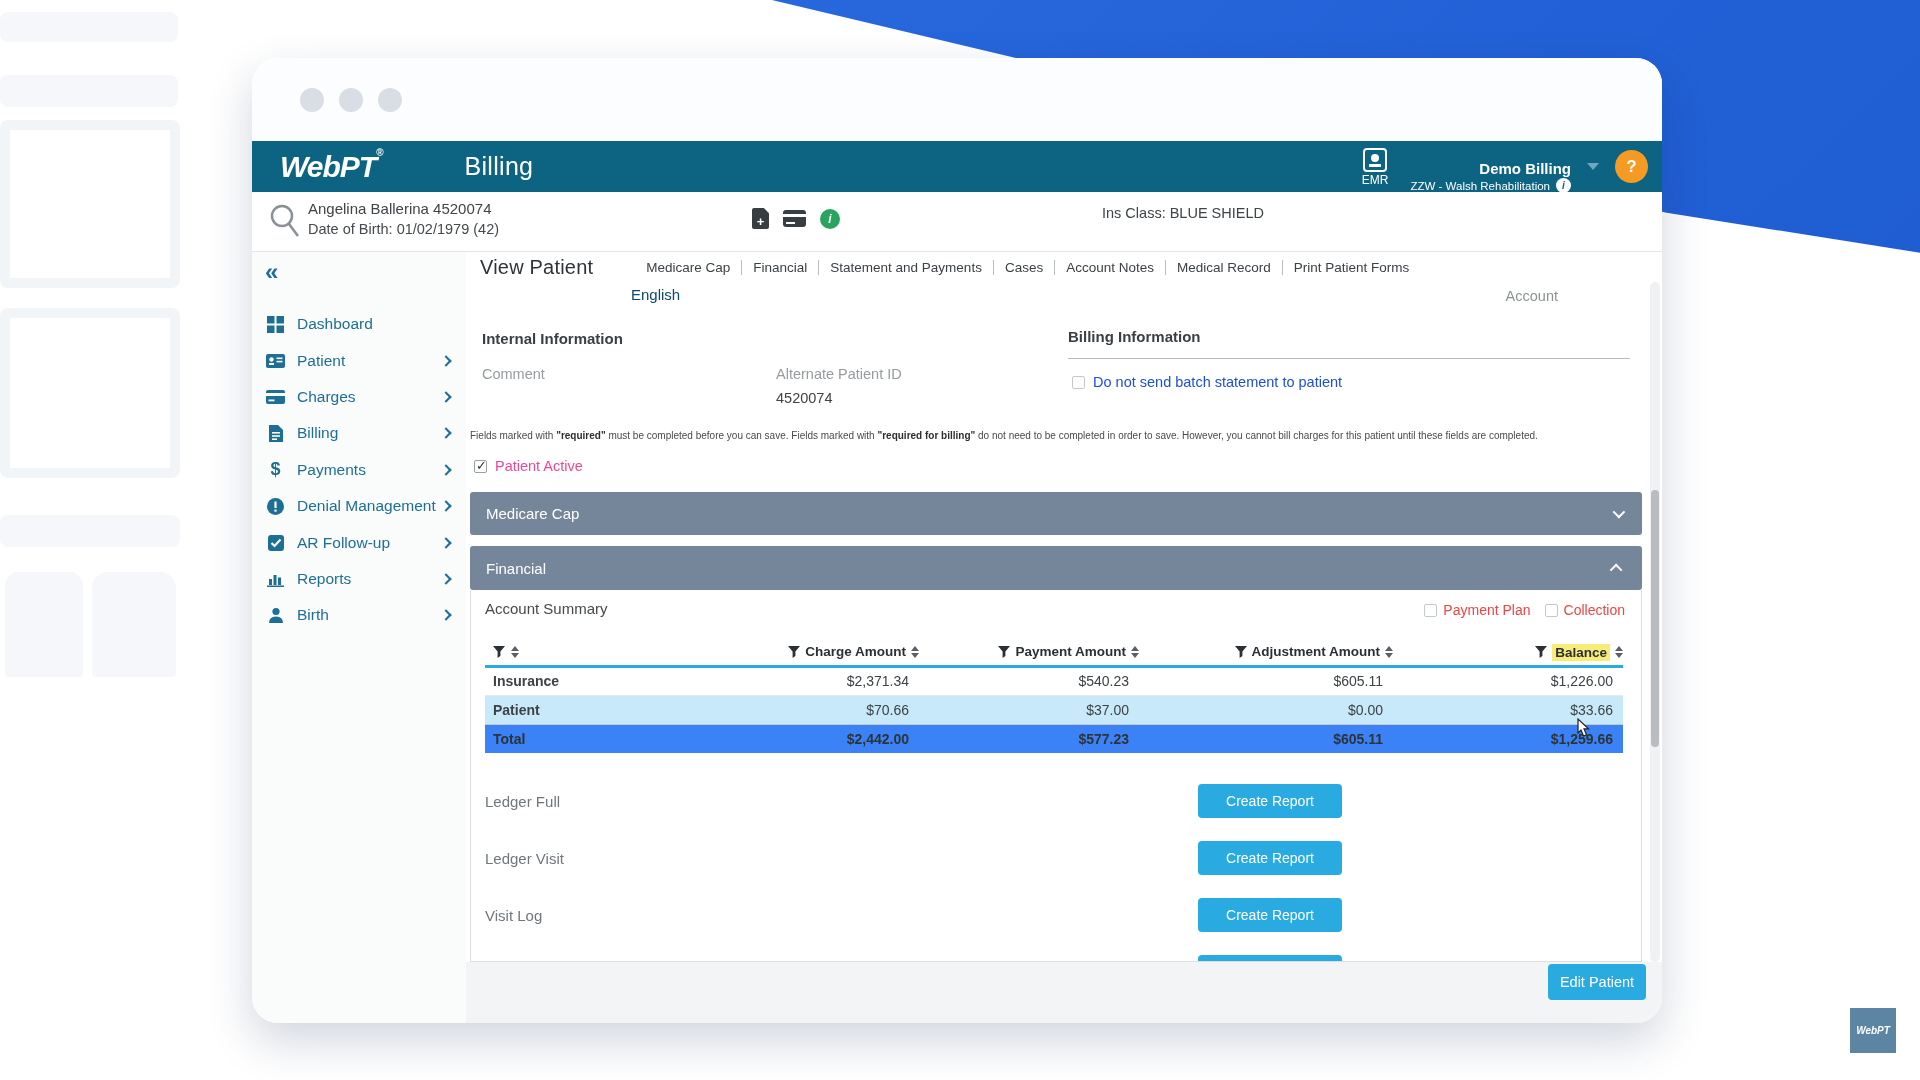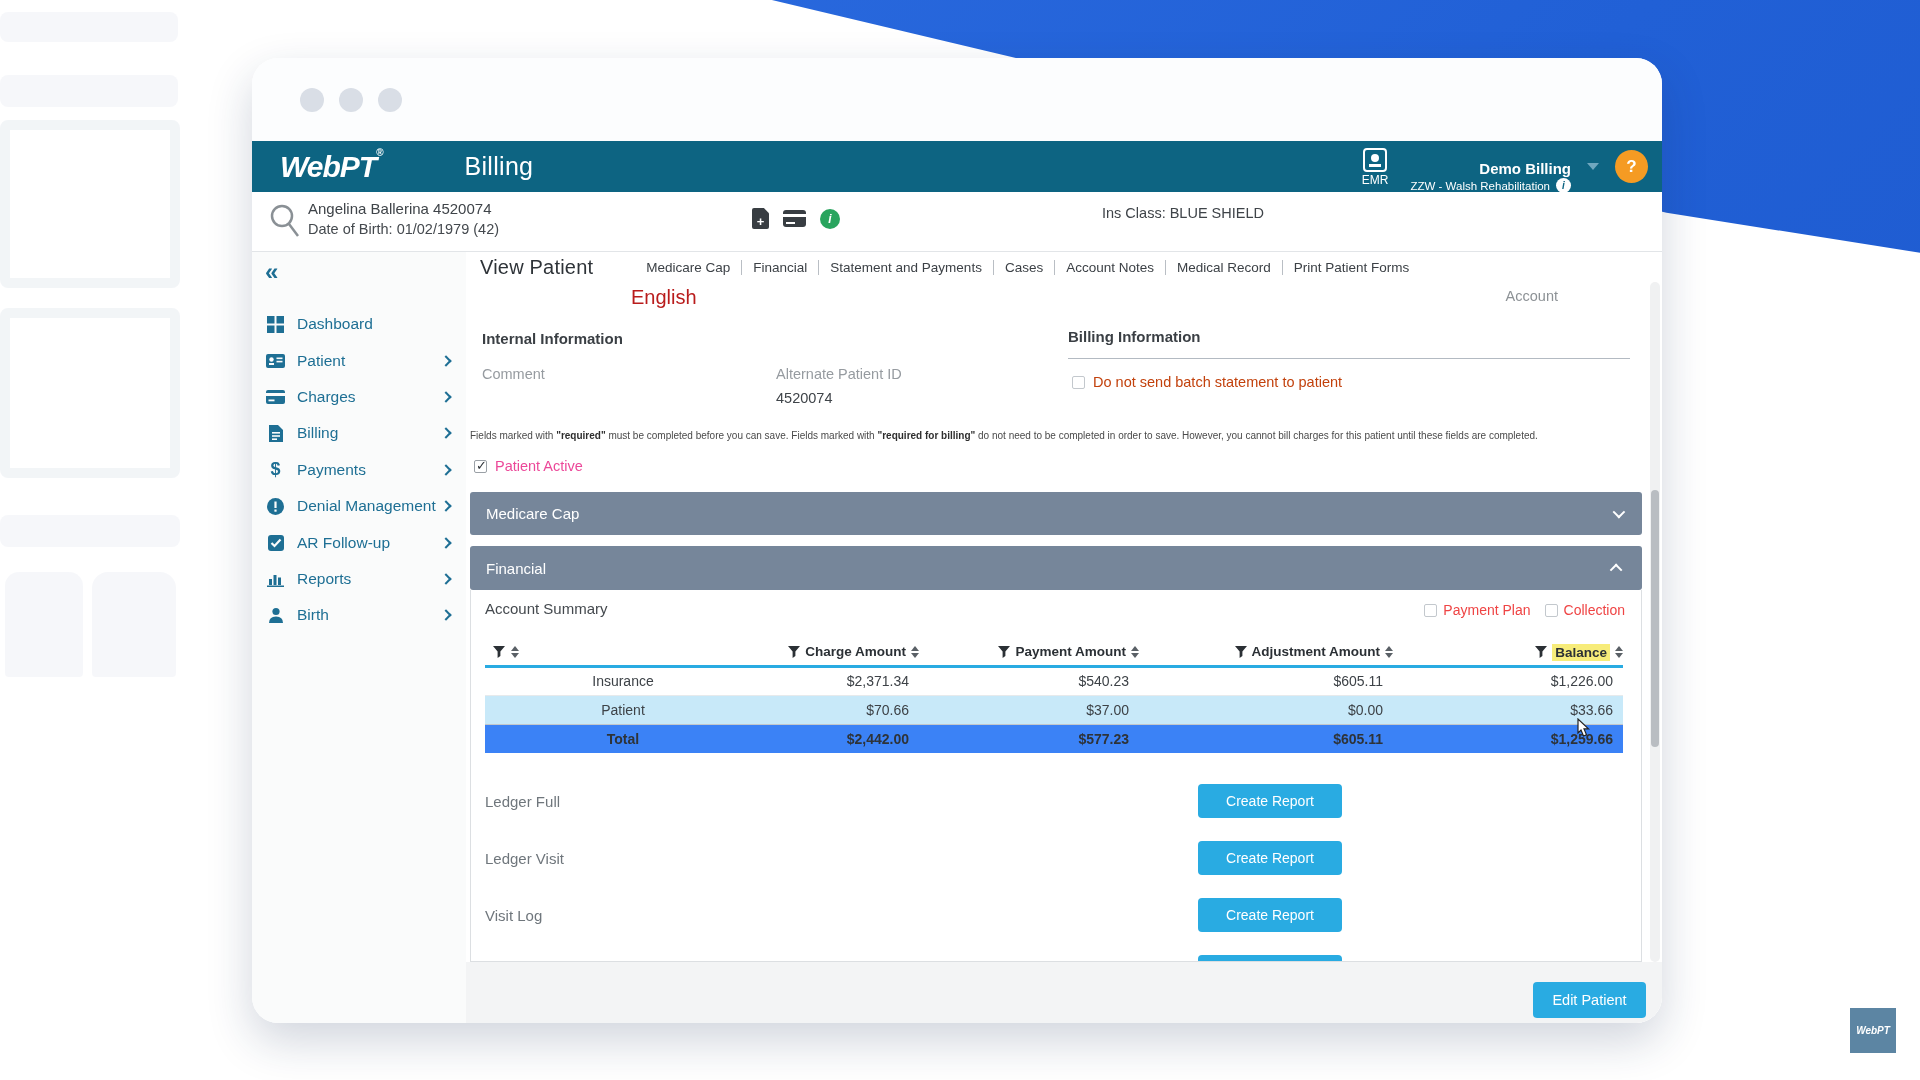--- a/index.html
+++ b/index.html
@@ -69,31 +69,31 @@
 
   .main { flex:1; background:#ffffff; position:relative; }
   .title-row { height:30px; display:flex; align-items:center; }
   .page-title { font-size:20px; color:#2e3338; margin-left:14px; letter-spacing:.2px; }
   .tabs { display:flex; align-items:center; margin-left:42px; }
   .tab { font-size:13.5px; color:#3c4146; padding:0 11px; border-left:1px solid #b9bec4; cursor:pointer; white-space:nowrap; }
   .tab:first-child { border-left:none; }
 
   .scroll-area { position:absolute; left:0; top:30px; width:1196px; height:680px; overflow:hidden; background:#fff; }
 
-  .lang-value { position:absolute; left:165px; top:4px; font-size:20px; color:#b91c1c; }
+  .lang-value { position:absolute; left:165px; top:4px; font-size:15px; color:#0c4a6e; }
   .account-label { position:absolute; right:104px; top:6px; font-size:14.5px; color:#8d9296; }
   .sec-heading { position:absolute; font-size:15px; font-weight:bold; color:#3a3f44; }
   .billing-hr { position:absolute; left:602px; top:76px; width:562px; height:1px; background:#b3bac2; }
   .fld-label { position:absolute; font-size:14.5px; color:#969ba0; }
   .fld-value { position:absolute; font-size:14.5px; color:#3f4449; }
 
   .cbx { width:13px; height:13px; border:1px solid #c3c8cd; background:#fff; border-radius:2px; display:inline-block; flex-shrink:0; }
   .cbx.checked { position:relative; border-color:#9aa0a6; }
   .cbx.checked::after { content:"\2713"; position:absolute; left:1px; top:-3px; font-size:13px; color:#2e3338; font-weight:bold; }
-  .cbx-row { position:absolute; display:flex; align-items:center; gap:8px; font-size:14.5px; color:#c2410c; }
+  .cbx-row { position:absolute; display:flex; align-items:center; gap:8px; font-size:14.5px; color:#1d4ed8; }
 
   .required-note { position:absolute; left:4px; top:148px; width:1160px; font-size:10px; color:#4a4a4a; }
   .required-note b { color:#2e2e2e; }
   .patient-active { color:#ec4899; }
 
   .accordion { position:absolute; left:4px; width:1172px; background:#76869a; border-radius:3px; color:#fff;
     display:flex; align-items:center; padding:0 20px 0 16px; font-size:15px; cursor:pointer; }
   .acc-chev { margin-left:auto; width:9px; height:9px; border-right:2px solid #fff; border-bottom:2px solid #fff; }
   .acc-chev.down { transform:rotate(45deg) translateY(-2px); }
   .acc-chev.up { transform:rotate(-135deg) translateY(-2px); }
@@ -101,42 +101,42 @@
   .fin-panel { position:absolute; left:4px; top:308px; width:1172px; height:372px; background:#fff;
     border:1px solid #dcdfe2; border-top:none; overflow:hidden; }
   .summary-title { position:absolute; left:14px; top:10px; font-size:15px; color:#44494e; }
   .summary-cbs { position:absolute; right:16px; top:12px; display:flex; gap:14px; }
   .summary-cbs .cb-item { display:flex; align-items:center; gap:6px; font-size:14px; color:#ef4444; }
 
   table.acct { position:absolute; left:14px; top:50px; width:1138px; border-collapse:collapse; table-layout:fixed; }
   table.acct th { font-size:13.5px; color:#2b3035; font-weight:bold; height:26px; border-bottom:3px solid #29abe2; }
   table.acct td { font-size:14px; color:#3d4247; height:29px; padding-right:10px; }
   table.acct th.num, table.acct td.num { text-align:right; }
-  table.acct td.rowlabel { text-align:center; padding-left:8px; }
+  table.acct td.rowlabel { text-align:left; padding-left:8px;font-weight:bold; }
   .th-inner { display:inline-flex; align-items:center; gap:5px; }
   .th-first { display:flex; align-items:center; gap:6px; padding-left:8px; }
   tr.row-ins td { background:#fff; border-bottom:1px solid #e7eaec; }
   tr.row-pat td { background:#c8e9f9; }
   tr.row-total td { background:#3b82f6; font-weight:bold; color:#2e3338; border-top:1px solid #c3c7cb; }
   .hl-yellow { background:#f7ec7a; padding:1px 3px; }
   .funnel { width:12px; height:12px; flex-shrink:0; }
   .sorter { display:inline-flex; flex-direction:column; gap:2px; }
   .sorter i { display:block; width:0; height:0; border-left:4px solid transparent; border-right:4px solid transparent; }
   .sorter .up { border-bottom:5px solid #5a6066; }
   .sorter .dn { border-top:5px solid #5a6066; }
 
   .report-label { position:absolute; left:14px; font-size:15px; color:#6f767c; }
   .btn-blue { background:#29abe2; color:#fff; border:none; border-radius:4px; font-size:14px;
     font-family:inherit; cursor:pointer; }
   .report-btn { position:absolute; left:727px; width:144px; height:34px; }
 
   .cursor-svg { position:absolute; left:1100px; top:128px; pointer-events:none; }
 
   .bottom-strip { position:absolute; left:0; top:710px; width:1196px; height:61px; background:#f3f4f5; }
-  .edit-btn { position:absolute; right:16px; top:20px; width:113px; height:36px; font-size:14.5px;margin-left:48px; }
+  .edit-btn { position:absolute; right:16px; top:2px; width:98px; height:36px; font-size:14.5px;margin-left:48px; }
 
   .scrollbar { position:absolute; right:2px; top:30px; width:10px; height:680px; background:#f0f1f2; border-radius:5px; }
   .scroll-thumb { position:absolute; left:1px; top:208px; width:8px; height:257px; background:#b9bdc2; border-radius:4px; }
 
   .watermark { position:absolute; left:1850px; top:1008px; width:46px; height:45px; background:#5c85a3; color:#fff;
     display:flex; align-items:center; justify-content:center; font-size:10px; font-style:italic; font-weight:bold; }
 </style>
 </head>
 <body>
 

